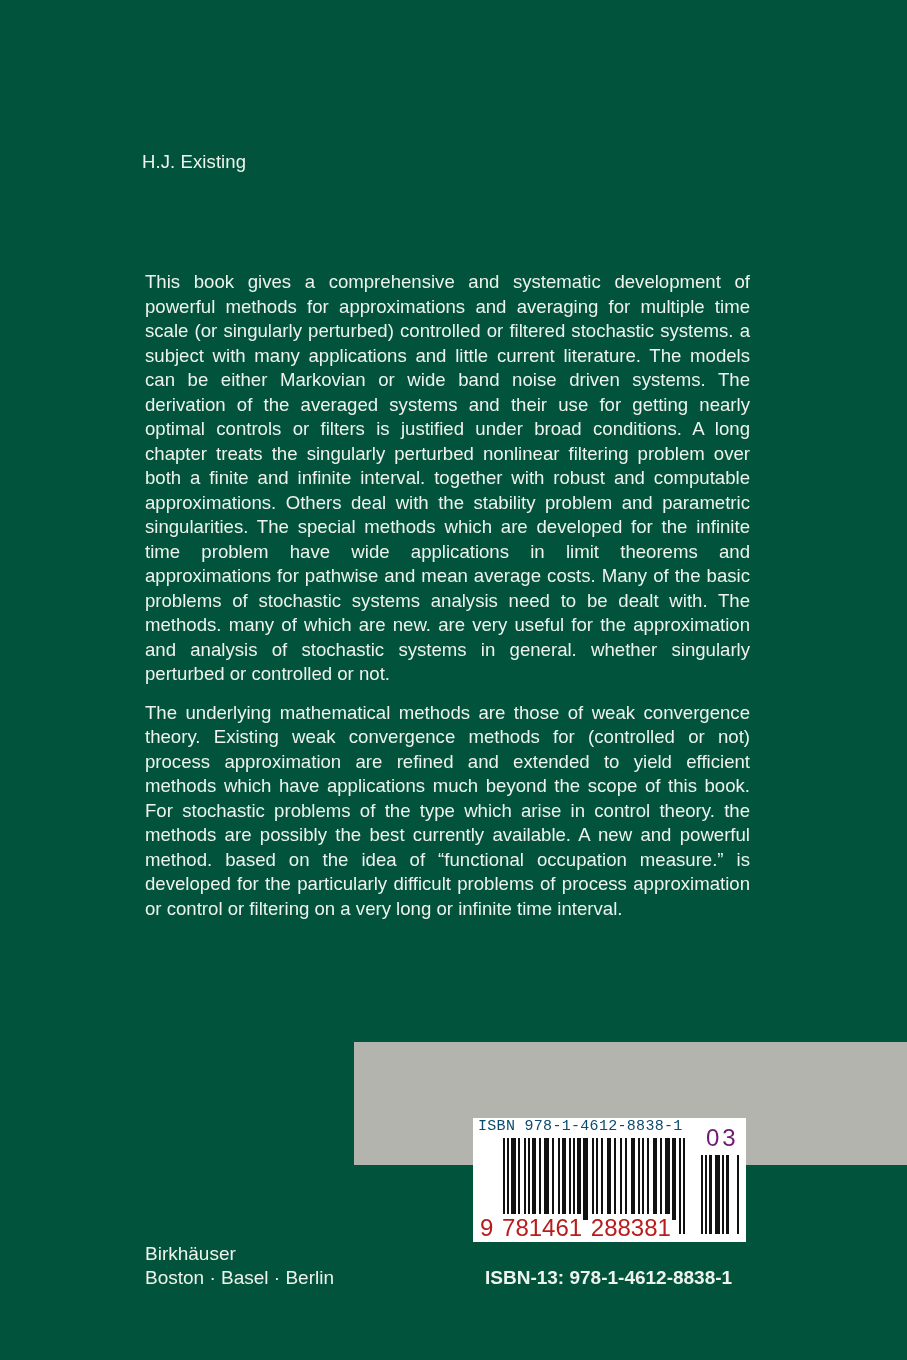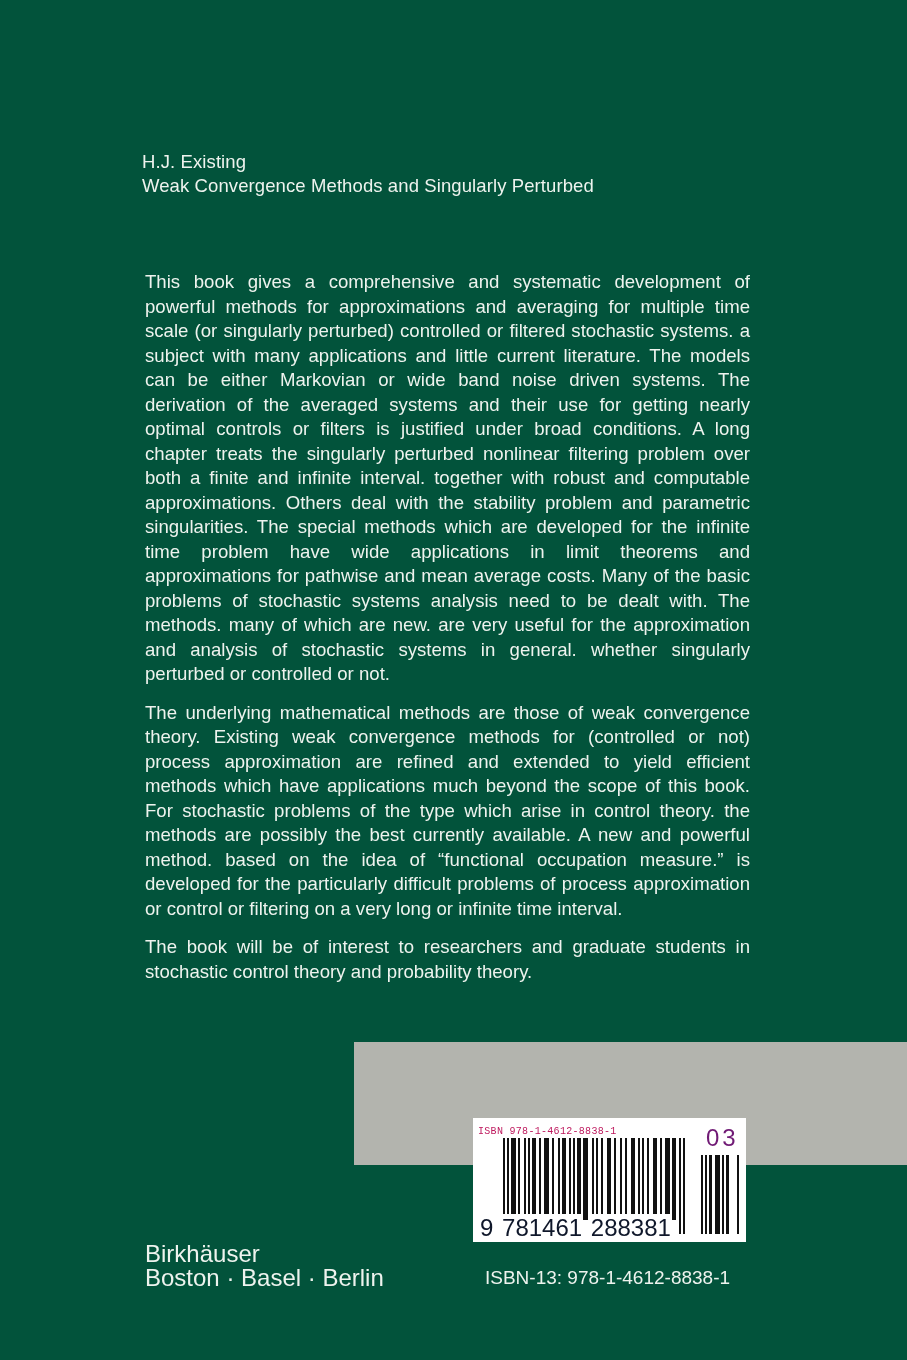--- a/index.html
+++ b/index.html
@@ -25,62 +25,60 @@
   }
   .gray-panel {
     position: absolute; left: 354px; top: 1042px; width: 553px; height: 123px;
     background: #b3b4ae;
   }
   .barcode-label {
     position: absolute; left: 473px; top: 1118px; width: 273px; height: 124px;
     background: #ffffff;
   }
   .isbn-top {
-    position: absolute; left: 5px; top: 8px;
-    font-family: "Liberation Mono", monospace; font-size: 10px; color: #be185d;
+    position: absolute; left: 5px; top: 0px;
+    font-family: "Liberation Mono", monospace; font-size: 15px; color: #0c4a6e;
     letter-spacing: 0.3px; white-space: nowrap;
   }
   .addon-digits {
     position: absolute; left: 233px; top: 6px;
     font-family: "Liberation Sans", sans-serif; font-size: 24px; color: #701a75;
     letter-spacing: 3px;
   }
   .bars-main {
     position: absolute; left: 30px; top: 20px; width: 190px; height: 96px;
   }
   .bars-addon {
     position: absolute; left: 228px; top: 37px; width: 40px; height: 79px;
   }
   .human-digits {
     position: absolute; left: 6px; top: 96px;
-    font-family: "Liberation Sans", sans-serif; font-size: 24px; color: #0f172a;
+    font-family: "Liberation Sans", sans-serif; font-size: 24px; color: #b91c1c;
     white-space: nowrap; background: transparent;
   }
   .human-digits span { background: #fff; padding: 0 1px; }
   .publisher {
     position: absolute; left: 145px; top: 1242px;
-    font-size: 24px; line-height: 24px; white-space: nowrap;
+    font-size: 19px; line-height: 24px; white-space: nowrap;
   }
   .isbn13 {
     position: absolute; left: 485px; top: 1266px;
-    font-size: 19px; line-height: 24px; white-space: nowrap;
+    font-size: 19px; line-height: 24px; white-space: nowrap; font-weight: bold;
   }
 </style>
 </head>
 <body>
 
 <div class="header">
   <div>H.J. Existing</div>
-  <div>Weak Convergence Methods and Singularly Perturbed</div>
 </div>
 
 <div class="body-text">
   <p>This book gives a comprehensive and systematic development of powerful methods for approximations and averaging for multiple time scale (or singularly perturbed) controlled or filtered stochastic systems. a subject with many applications and little current literature. The models can be either Markovian or wide band noise driven systems. The derivation of the averaged systems and their use for getting nearly optimal controls or filters is justified under broad con­ditions. A long chapter treats the singularly perturbed nonlinear filter­ing problem over both a finite and infinite interval. together with robust and computable approximations. Others deal with the stability problem and parametric singularities. The special methods which are developed for the infinite time problem have wide applications in limit theorems and approximations for pathwise and mean average costs. Many of the basic problems of stochastic systems analysis need to be dealt with. The methods. many of which are new. are very useful for the approximation and analysis of stochastic systems in general. whether singularly perturbed or controlled or not.</p>
   <p>The underlying mathematical methods are those of weak con­vergence theory. Existing weak convergence methods for (controlled or not) process approximation are refined and extended to yield efficient methods which have applications much beyond the scope of this book. For stochastic problems of the type which arise in control theory. the methods are possibly the best currently available. A new and powerful method. based on the idea of “functional occu­pation measure.” is developed for the particularly difficult problems of process approximation or control or filtering on a very long or infinite time interval.</p>
-  <p>The book will be of interest to researchers and graduate students in stochastic control theory and probability theory.</p>
 </div>
 
 <div class="gray-panel"></div>
 
 <div class="barcode-label">
   <div class="isbn-top">ISBN 978-1-4612-8838-1</div>
   <div class="addon-digits">03</div>
   <svg class="bars-main" viewBox="0 0 190 96" preserveAspectRatio="none">
     <g fill="#111">
       <rect x="0" y="0" width="2" height="96"></rect>

